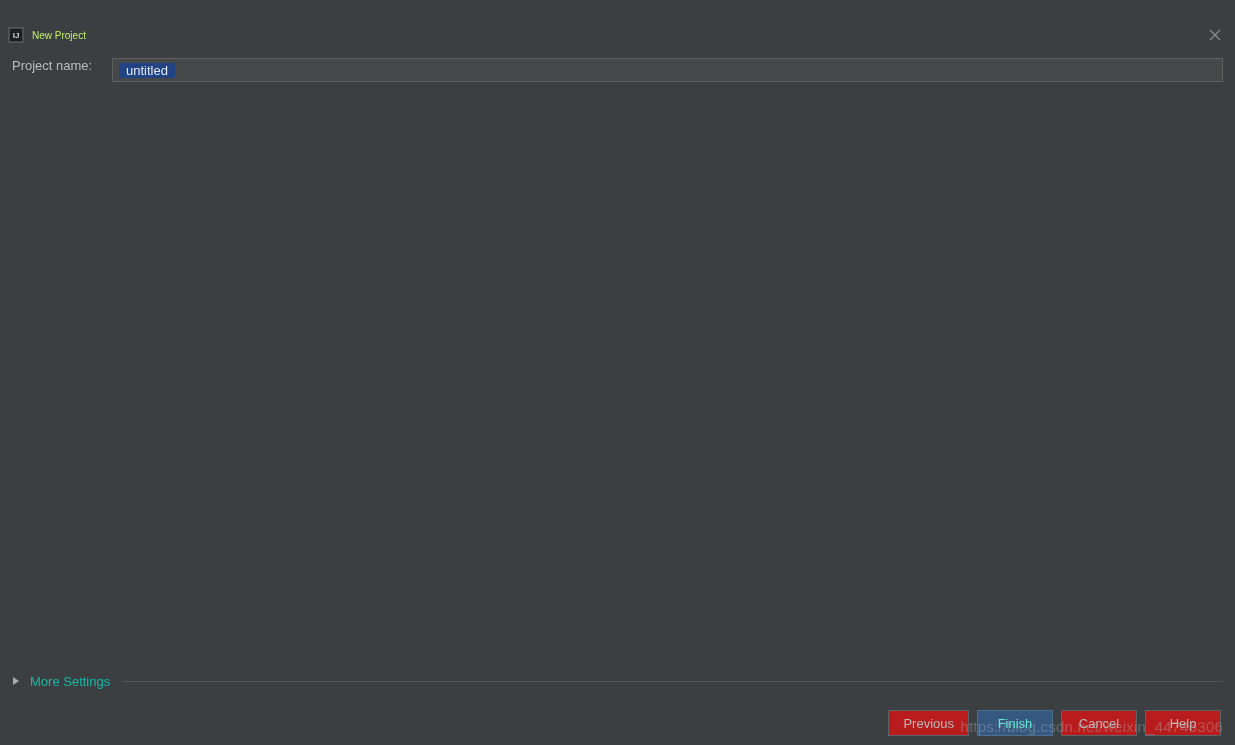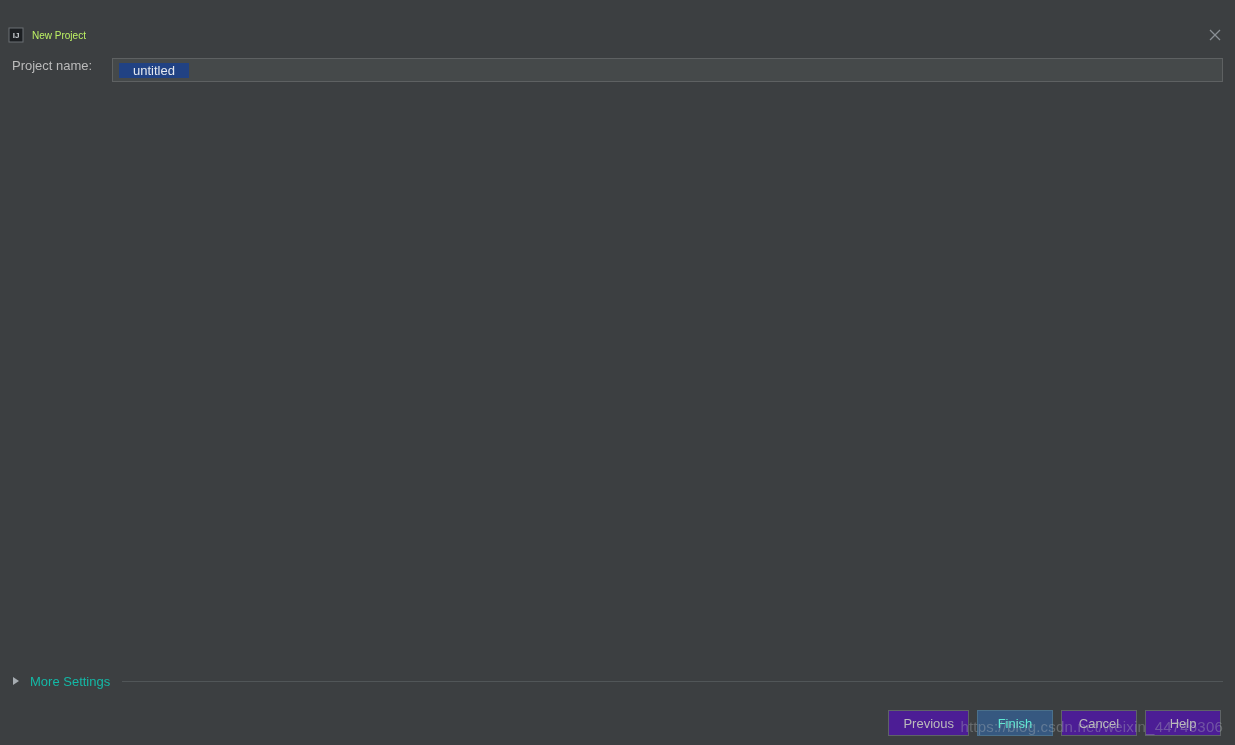--- a/index.html
+++ b/index.html
@@ -59,21 +59,21 @@
     }
     .form-label {
       width: 100px;
       color: #bbbbbb;
       font-size: 13px;
       text-align: left;
     }
     .selected-text {
       background: #214283;
       color: #e4e8ef;
-      padding: 0 14px;
+      padding: 0 7px;
     }
     .input-wrap {
       flex: 1;
       height: 24px;
       background: #45494a;
       border: 1px solid #5e6162;
       display: flex;
       align-items: center;
       padding: 0 6px;
     }
@@ -124,21 +124,21 @@
       display: flex;
       align-items: center;
       justify-content: flex-end;
       padding: 0 14px;
       gap: 8px;
     }
     .btn {
       height: 26px;
       min-width: 76px;
       padding: 0 14px;
-      background: #4c1d95;
+      background: #b91c1c;
       border: 1px solid #5e6366;
       color: #bbbbbb;
       font-size: 13px;
       font-family: inherit;
       cursor: pointer;
       display: flex;
       align-items: center;
       justify-content: center;
     }
     .btn.primary {

